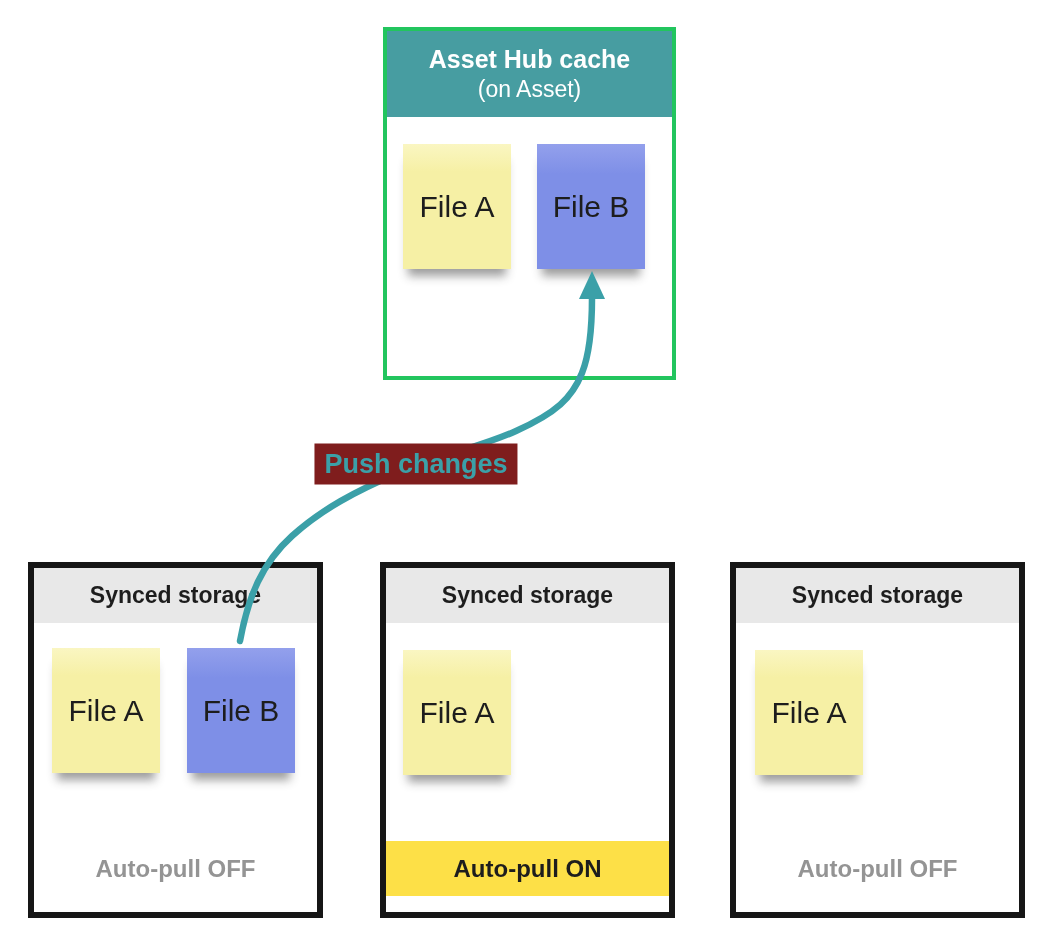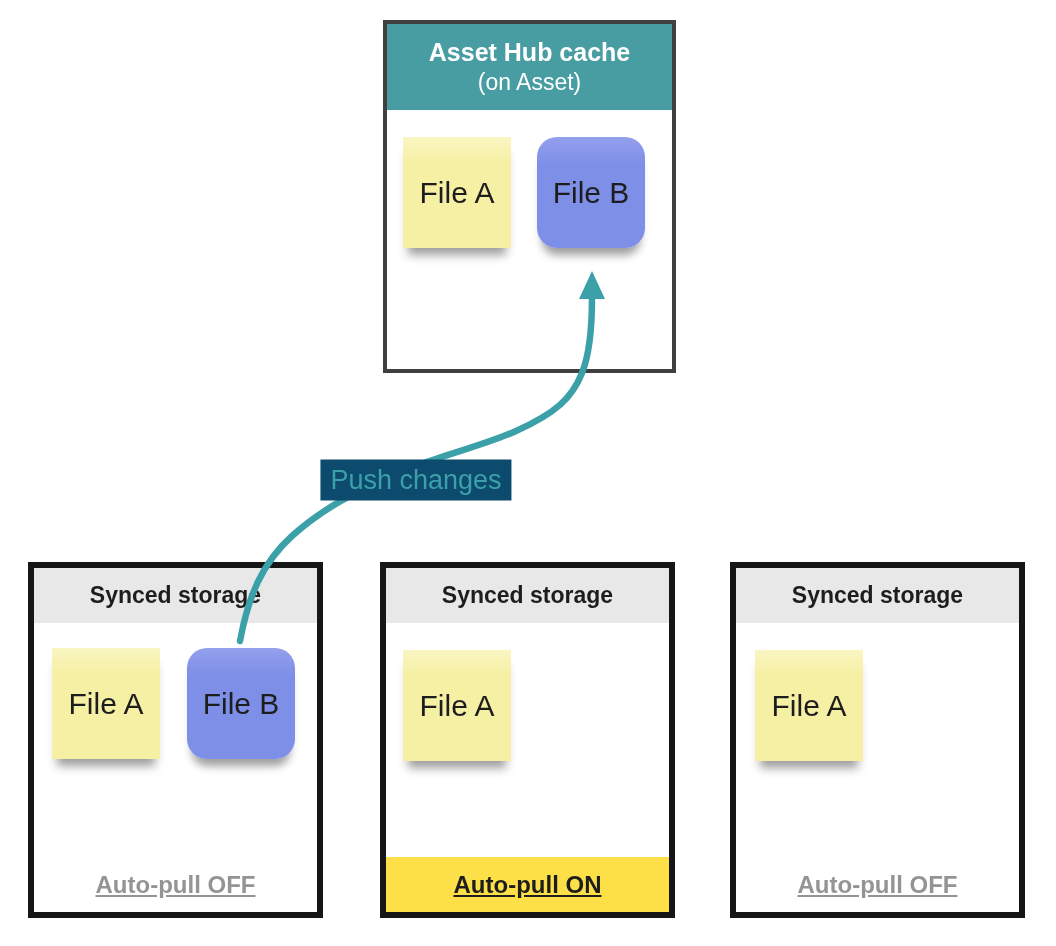--- a/index.html
+++ b/index.html
@@ -9,24 +9,24 @@
     width: 1056px;
     height: 946px;
     background: #ffffff;
     font-family: "Liberation Sans", sans-serif;
     overflow: hidden;
   }
 
   
   .server-box {
     position: absolute;
-    left: 383px; top: 20px;
+    left: 383px; top: 27px;
     width: 293px; height: 353px;
     background: #ffffff;
-    border: 4px solid #404040;
+    border: 4px solid #22c55e;
   }
   .server-header {
     width: 100%;
     height: 86px;
     background: #479da1;
     color: #ffffff;
     display: flex;
     flex-direction: column;
     align-items: center;
     justify-content: center;
@@ -53,72 +53,70 @@
     background: #e8e8e8;
     color: #1d1d1d;
     font-weight: bold;
     font-size: 23px;
     display: flex;
     align-items: center;
     justify-content: center;
   }
   .storage-footer {
     position: absolute;
-    left: 0; right: 0; bottom: 0;
+    left: 0; right: 0; bottom: 16px;
     height: 55px;
     display: flex;
     align-items: center;
     justify-content: center;
     font-weight: bold;
     font-size: 24px;
-    text-decoration: underline;
   }
   .footer-off { color: #949494; background: transparent; }
   .footer-on  { color: #1d1d1d; background: #fde047; }
 
   
   .note {
     position: absolute;
-    width: 108px; height: 111px;
+    width: 108px; height: 125px;
     display: flex;
     align-items: center;
     justify-content: center;
     font-size: 30px;
     color: #1d1d1d;
     box-shadow: 0 12px 9px -5px rgba(40,40,40,0.45);
   }
   .note-yellow { background: linear-gradient(180deg, #faf6c2 0%, #f6f0a5 22%); }
-  .note-blue   { background: linear-gradient(180deg, #93a0ec 0%, #7e8fe7 24%); border-radius: 20px; }
+  .note-blue   { background: linear-gradient(180deg, #93a0ec 0%, #7e8fe7 24%); }
 
   
   .server-box  .pos-a { left: 16px;  top: 113px; }
   .server-box  .pos-b { left: 150px; top: 113px; }
   .box-left    .pos-a { left: 18px;  top: 80px; }
   .box-left    .pos-b { left: 153px; top: 80px; }
   .box-mid     .pos-a { left: 17px;  top: 82px; }
   .box-right   .pos-a { left: 19px;  top: 82px; }
 
   
   .arrow-svg {
     position: absolute;
     left: 0; top: 0;
     width: 1056px; height: 946px;
     pointer-events: none;
   }
   .arrow-label {
     position: absolute;
     left: 416px; top: 464px;
     transform: translate(-50%, -50%);
-    background: #0c4a6e;
+    background: #7f1d1d;
     padding: 5px 10px;
     color: #3ba0a8;
-    font-weight: normal;
+    font-weight: bold;
     font-size: 27px;
     white-space: nowrap;
-    margin-top: 16px;
   }
 </style>
 </head>
 <body>
 
 <div class="canvas">
 
   <div class="server-box">
     <div class="server-header">
       <div class="server-title">Asset Hub cache</div>

